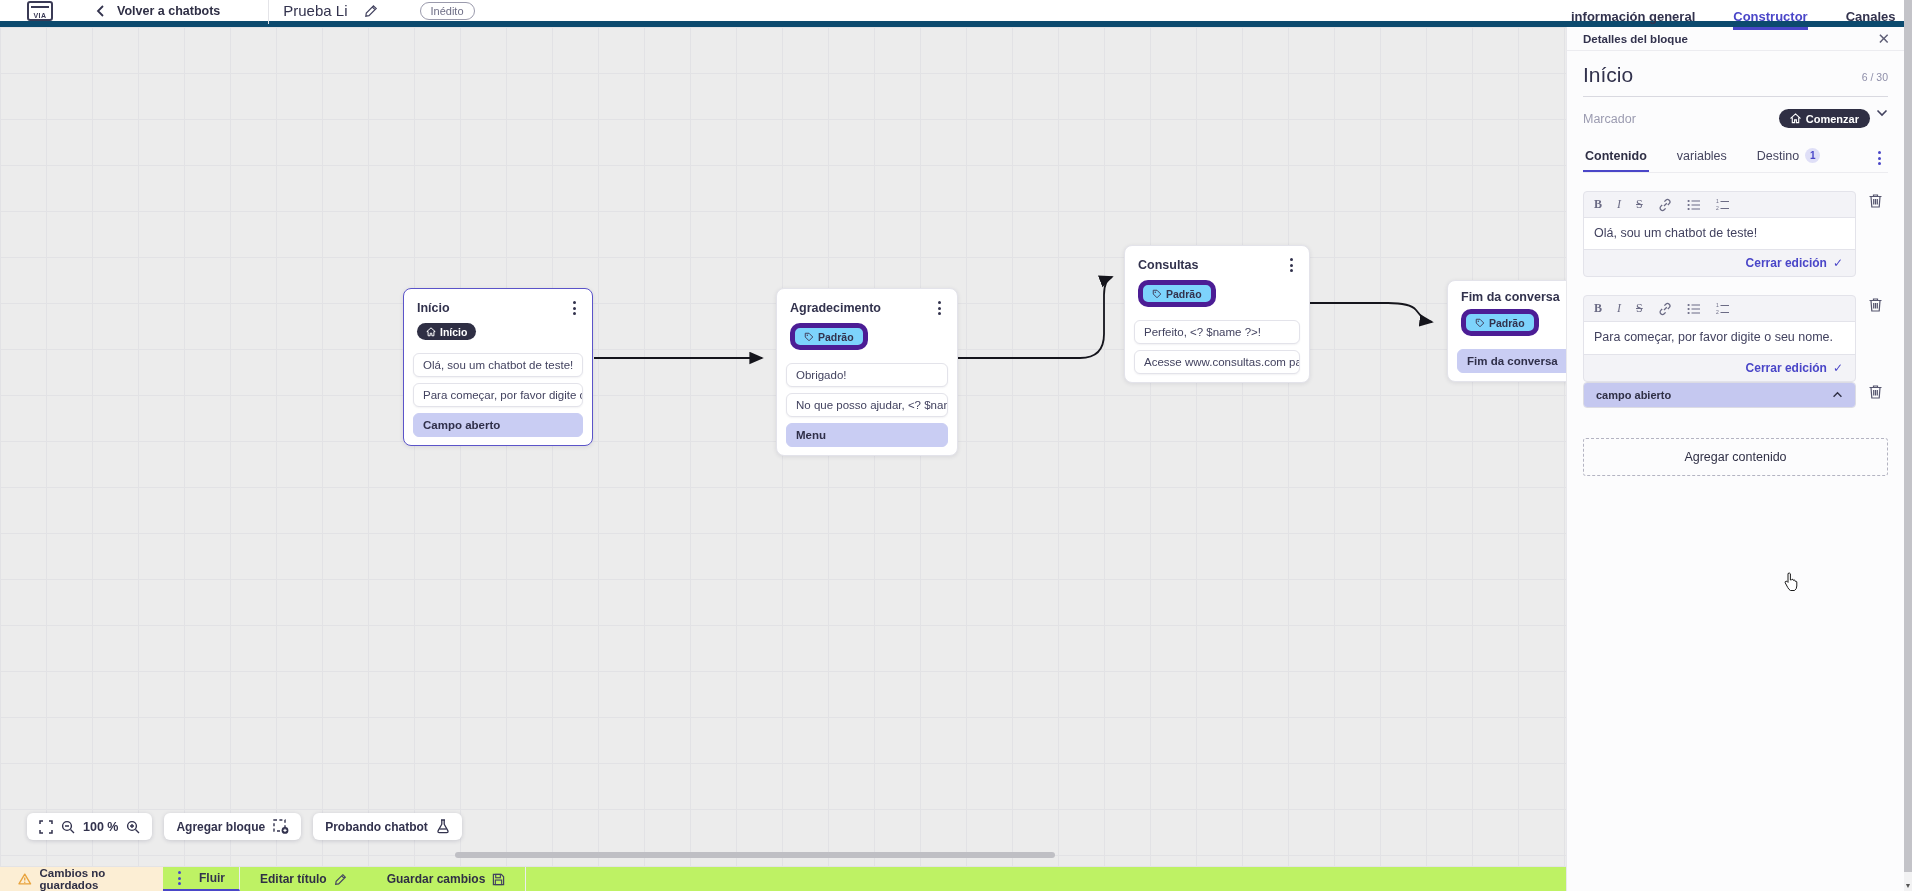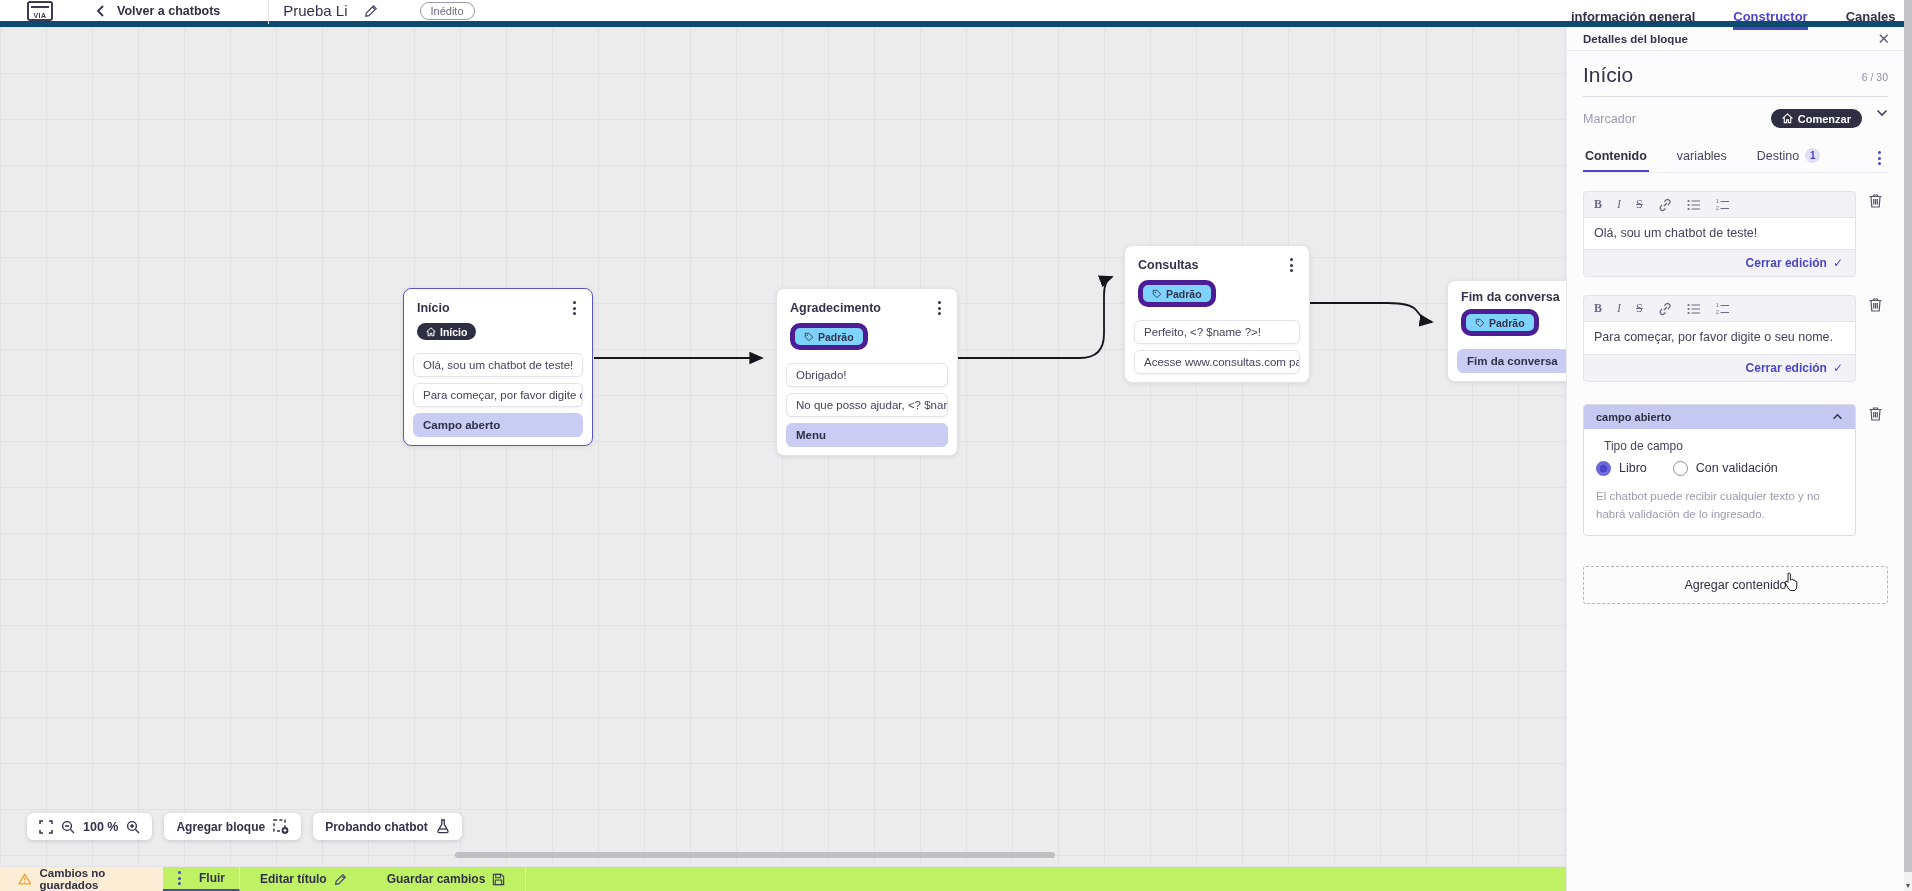--- a/index.html
+++ b/index.html
@@ -82,21 +82,21 @@
                 padding:0 14px 0 16px; border-bottom:1px solid #ececf0; }
   .panel-head .title { font-size:11.5px; font-weight:bold; color:#32324d; }
   .close-x { font-size:15px; color:#5e5e76; cursor:pointer; line-height:1; }
   .panel-body { padding:12px 16px 0 16px; }
   .name-row { display:flex; align-items:flex-end; justify-content:space-between;
               border-bottom:1px solid #d9d9e0; padding-bottom:9px; }
   .block-name { font-size:21px; color:#32324d; }
   .char-count { font-size:10.5px; color:#8e8ea9; padding-bottom:4px; }
   .marker-row { display:flex; align-items:center; justify-content:space-between; margin-top:12px; }
   .marker-label { font-size:12.5px; color:#9b9bb0; }
-  .marker-right { display:flex; gap:14px;padding-left:34px; }
+  .marker-right { display:flex; gap:6px;padding-left:34px; }
   .comenzar-pill { display:inline-flex; align-items:center; gap:5px; background:#2f2f44; color:#fff;
                    font-size:11px; font-weight:bold; border-radius:11px; padding:3.5px 11px; cursor:pointer; }
   .panel-tabs { display:flex; align-items:center; margin-top:14px; border-bottom:1px solid #ececf0; position:relative; }
   .p-tab { font-size:12.5px; color:#45455f; padding:6px 2px 7px 2px; margin-right:26px; cursor:pointer;
            border-bottom:2px solid transparent; display:flex; align-items:center; gap:6px; }
   .p-tab.active { color:#2f2f45; font-weight:bold; border-bottom-color:#4a46c8; }
   .count-badge { width:15px; height:15px; border-radius:50%; background:#dfdff7; color:#4a46c8;
                  font-size:10px; font-weight:bold; display:flex; align-items:center; justify-content:center; }
   .panel-tabs .kebab { position:absolute; right:2px; top:6px; }
 
@@ -106,21 +106,21 @@
   .fmt { font-size:12px; cursor:pointer; font-family:"Liberation Serif","DejaVu Serif",serif; }
   .fmt.b { font-weight:bold; } .fmt.i { font-style:italic; } .fmt.s { text-decoration:line-through; }
   .editor-input { background:#fff; border-top:1px solid #e3e3ea; border-bottom:1px solid #e3e3ea;
                   font-size:12.5px; color:#42425f; padding:6px 10px; line-height:1.55; cursor:text; }
   .editor-footer { display:flex; justify-content:flex-end; align-items:center; gap:6px; padding:6px 12px;
                    font-size:12px; font-weight:bold; color:#4a46c8; }
   .editor-footer .chk { font-size:12px; }
   .trash-col { width:20px; padding-top:2px; }
   .trash { cursor:pointer; }
 
-  .field-row { display:flex; gap:12px; margin-top:22px; }
+  .field-row { display:flex; gap:12px; }
   .field-card { flex:1; border-radius:4px; overflow:hidden; border:1px solid #dcdce4; background:#fff; }
   .field-head { background:#c5c8f0; display:flex; align-items:center; justify-content:space-between;
                 padding:6px 12px; cursor:pointer; }
   .field-head .t { font-size:11px; font-weight:bold; color:#2f2f45; }
   .field-body { padding:10px 12px 12px 12px; }
   .type-label { font-size:12px; color:#45455f; margin-left:8px; }
   .radio-row { display:flex; align-items:center; gap:26px; margin-top:8px; }
   .radio-opt { display:flex; align-items:center; gap:8px; font-size:12.5px; color:#32324d; cursor:pointer; }
   .radio { width:15px; height:15px; border-radius:50%; border:1.5px solid #8e8ea9; background:#fff; }
   .radio.on { border:2px solid #6d68d8; background:#4a46c8; box-shadow:inset 0 0 0 1.5px #7a76e0; }
@@ -433,34 +433,20 @@
       </div>
 
       <div class="field-row">
         <div class="field-card">
           <div class="field-head">
             <span class="t">campo abierto</span>
             <svg width="11" height="7" viewBox="0 0 12 8">
                 <path d="M1.5 6.5 L6 2 L10.5 6.5" fill="none" stroke="#2f2f45" stroke-width="1.6"></path>
               </svg>
           </div>
-          <div class="field-body">
-            <div class="type-label">Tipo de campo</div>
-            <div class="radio-row">
-              <span class="radio-opt">
-                <span class="radio on"></span>
-                <span>Libro</span>
-              </span>
-              <span class="radio-opt">
-                <span class="radio"></span>
-                <span>Con validación</span>
-              </span>
-            </div>
-            <div class="helper-text">El chatbot puede recibir cualquier texto y no habrá validación de lo ingresado.</div>
-          </div>
         </div>
         <div class="trash-col">
           <svg class="trash" width="15" height="16" viewBox="0 0 15 16">
               <path d="M1.5 3.5 H13.5 M5.5 3.5 V2 H9.5 V3.5 M3 3.5 L3.8 14 H11.2 L12 3.5 M5.7 6 V11.6 M7.5 6 V11.6 M9.3 6 V11.6" fill="none" stroke="#55556e" stroke-width="1.2"></path>
             </svg>
         </div>
       </div>
 
       <button class="add-content">
         <span>Agregar contenido</span>

